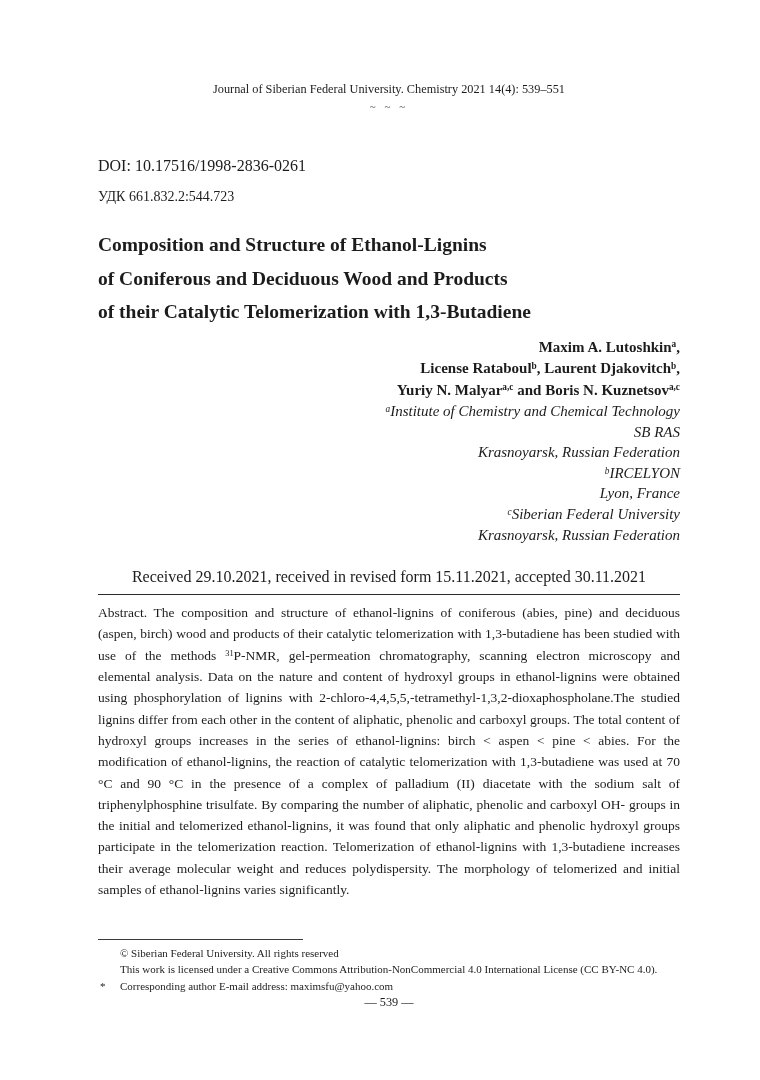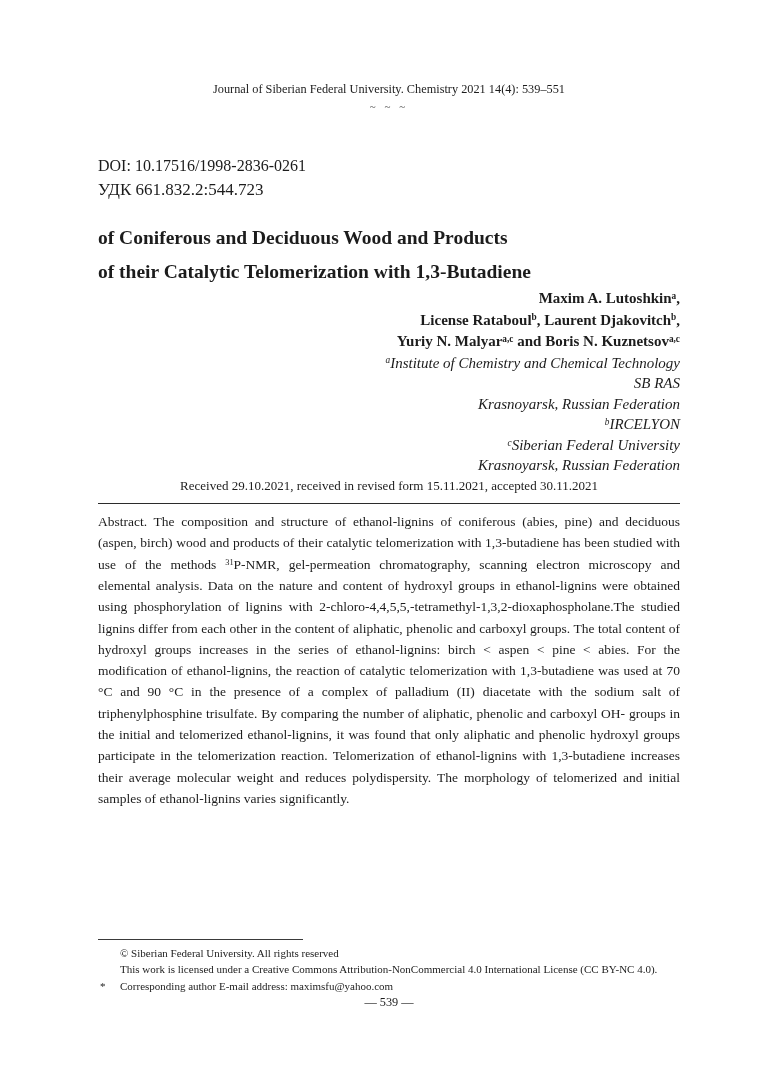--- a/index.html
+++ b/index.html
@@ -13,25 +13,25 @@
   }
   .page {
     width: 760px; height: 1080px;
     padding: 82px 80px 70px 98px;
     display: flex; flex-direction: column;
     background: #ffffff;
   }
   .journal-line { text-align: center; font-size: 12.3px; line-height: 15px; font-family: Liberation Serif, serif; }
   .tilde-sep   { text-align: center; font-size: 11px; line-height: 13px; margin-top: 3px; letter-spacing: 3px; color: #4a4a4a; }
   .doi-line    { margin-top: 44px; font-size: 16px; line-height: 18px; }
-  .udk-line    { margin-top: 6px; font-size: 17px; line-height: 18px; }
+  .udk-line    { margin-top: 13px; font-size: 14px; line-height: 18px; }
   .article-title { margin-top: 22px; font-size: 19.5px; font-weight: bold; line-height: 33.5px; }
-  .authors-block { margin-top: 0; text-align: right; font-weight: bold; font-size: 15px; line-height: 21.5px; }
+  .authors-block { margin-top: 8px; text-align: right; font-weight: bold; font-size: 15px; line-height: 21.5px; }
   .affiliations-block { text-align: right; font-style: italic; font-size: 15px; line-height: 20.6px; }
-  .received-line { margin-top: 2px; text-align: center; font-size: 13px; line-height: 15px; }
+  .received-line { margin-top: 24px; text-align: center; font-size: 16px; line-height: 15px; }
   .rule-full { border: none; border-top: 1.4px solid #2b2b2b; width: 100%; margin: 10px 0 0 0; }
   .abstract-par { margin: 7px 0 0 0; font-size: 13.5px; line-height: 21.3px; text-align: justify; }
   .abstract-label { font-weight: normal; }
   sup { font-size: 62%; line-height: 0; position: relative; top: -0.45em; vertical-align: baseline; }
   .footnote-block { margin-top: auto; }
   .rule-short { border: none; border-top: 1px solid #3a3a3a; width: 205px; margin: 0 0 5px 0; }
   .fn-line { font-size: 11px; line-height: 16.4px; white-space: nowrap; padding-left: 22px; color: #222222; }
   .fn-line.with-star { position: relative; }
   .fn-star { position: absolute; left: 2px; top: 0; }
   .page-number { text-align: center; font-size: 12.3px; line-height: 16px; }
@@ -41,35 +41,37 @@
 
 <div class="page">
 
   <div class="journal-line">Journal of Siberian Federal University. Chemistry 2021 14(4): 539–551</div>
   <div class="tilde-sep">~ ~ ~</div>
 
   <div class="doi-line">DOI: 10.17516/1998-2836-0261</div>
   <div class="udk-line">УДК 661.832.2:544.723</div>
 
   <div class="article-title">
+    <div>Composition and Structure of Ethanol-Lignins</div>
     <div>of Coniferous and Deciduous Wood and Products</div>
     <div>of their Catalytic Telomerization with 1,3-Butadiene</div>
   </div>
 
   <div class="authors-block">
     <div><span>Maxim A. Lutoshkin</span><sup>a</sup><span>,</span></div>
     <div><span>License Rataboul</span><sup>b</sup><span>, Laurent Djakovitch</span><sup>b</sup><span>,</span></div>
     <div><span>Yuriy N. Malyar</span><sup>a,c</sup><span> and Boris N. Kuznetsov</span><sup>a,c</sup></div>
   </div>
 
   <div class="affiliations-block">
     <div><sup>a</sup><span>Institute of Chemistry and Chemical Technology</span></div>
     <div><span>SB RAS</span></div>
     <div><span>Krasnoyarsk, Russian Federation</span></div>
     <div><sup>b</sup><span>IRCELYON</span></div>
+    <div><span>Lyon, France</span></div>
     <div><sup>c</sup><span>Siberian Federal University</span></div>
     <div><span>Krasnoyarsk, Russian Federation</span></div>
   </div>
 
   <div class="received-line">Received 29.10.2021, received in revised form 15.11.2021, accepted 30.11.2021</div>
 
   <hr class="rule-full">
 
   <p class="abstract-par"><span class="abstract-label">Abstract.</span><span><span> The composition and structure of ethanol-lignins of coniferous (abies, pine) and deciduous (aspen, birch) wood and products of their catalytic telomerization with 1,3-butadiene has been studied with use of the methods </span><sup>31</sup><span>P-NMR, gel-permeation chromatography, scanning electron microscopy and elemental analysis. Data on the nature and content of hydroxyl groups in ethanol-lignins were obtained using phosphorylation of lignins with 2-chloro-4,4,5,5,-tetramethyl-1,3,2-dioxaphospholane.The studied lignins differ from each other in the content of aliphatic, phenolic and carboxyl groups. The total content of hydroxyl groups increases in the series of ethanol-lignins: birch &lt; aspen &lt; pine &lt; abies. For the modification of ethanol-lignins, the reaction of catalytic telomerization with 1,3-butadiene was used at 70 °C and 90 °C in the presence of a complex of palladium (II) diacetate with the sodium salt of triphenylphosphine trisulfate. By comparing the number of aliphatic, phenolic and carboxyl OH- groups in the initial and telomerized ethanol-lignins, it was found that only aliphatic and phenolic hydroxyl groups participate in the telomerization reaction. Telomerization of ethanol-lignins with 1,3-butadiene increases their average molecular weight and reduces polydispersity. The morphology of telomerized and initial samples of ethanol-lignins varies significantly.</span></span></p>
 

